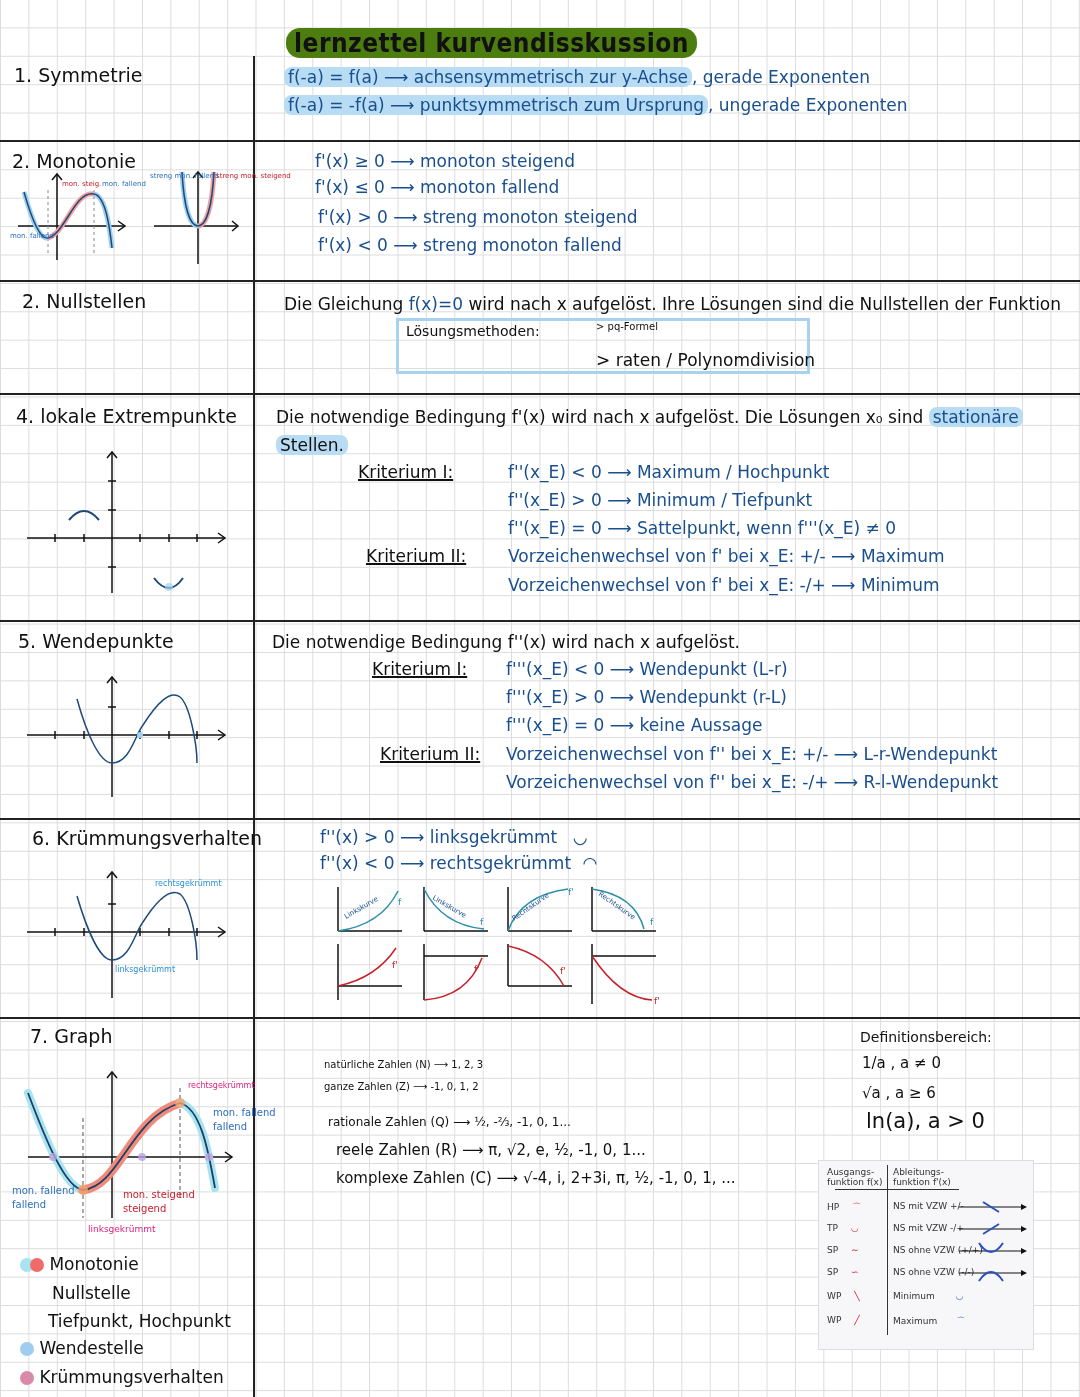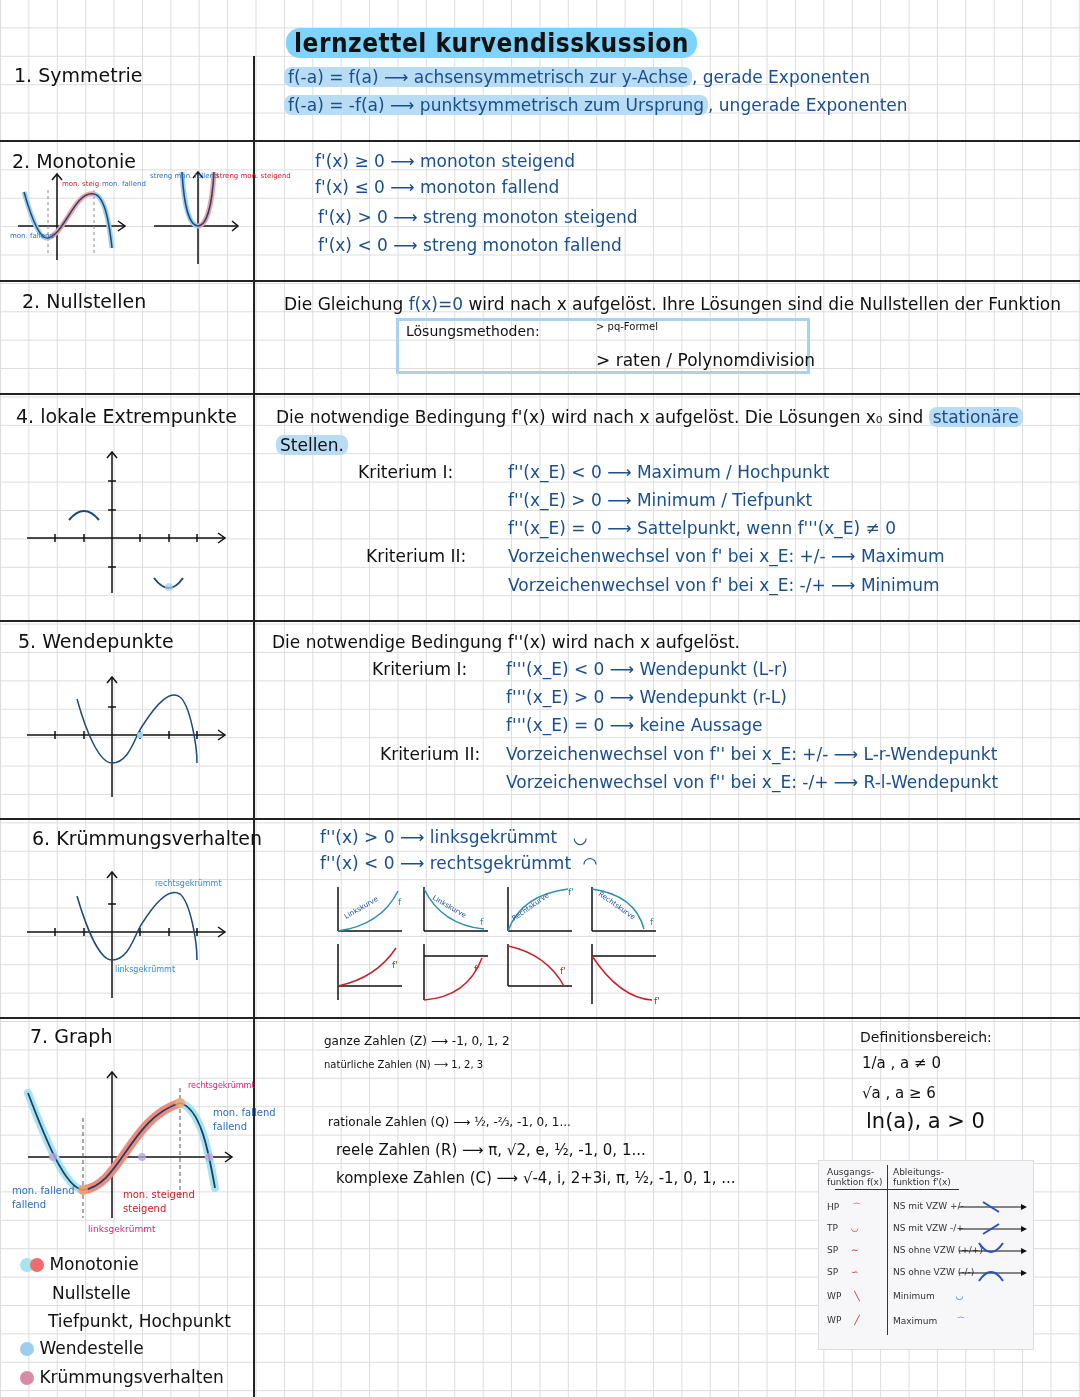--- a/index.html
+++ b/index.html
@@ -3,26 +3,26 @@
 <meta charset="utf-8">
 <style>
   html,body{margin:0;padding:0;}
   body{width:1080px;height:1397px;position:relative;overflow:hidden;background:#fff;
     font-family:"DejaVu Sans",sans-serif;color:#111;
     background-image:linear-gradient(#dcdcdc 1px,transparent 1px),linear-gradient(90deg,#dcdcdc 1px,transparent 1px);
     background-size:28.4px 28.4px;background-position:0 -1px;}
   .hline{position:absolute;left:0;width:1080px;height:2px;background:#222;}
   .vline{position:absolute;left:253px;width:2px;background:#222;}
   .title{position:absolute;left:286px;top:28px;font-size:26px;font-weight:bold;letter-spacing:0.5px;
-    background:#7dd3fc;border-radius:14px;padding:0 8px;line-height:30px;color:#111;font-family:"DejaVu Sans Condensed","DejaVu Sans",sans-serif;}
+    background:#4d7c0f;border-radius:14px;padding:0 8px;line-height:30px;color:#111;font-family:"DejaVu Sans Condensed","DejaVu Sans",sans-serif;}
   .sec-title{position:absolute;font-size:19px;color:#111;}
   .blue{color:#1a4f8e;}
   .line{position:absolute;font-size:17px;white-space:nowrap;line-height:22px;}
   .hl{background:#b8dcf3;border-radius:8px;padding:0 4px;}
-  .ul{text-decoration-thickness:2px;}
+  .ul{text-decoration:underline;text-decoration-thickness:2px;}
   .box{position:absolute;left:396px;top:318px;width:408px;height:50px;border:3px solid #a8d2ef;}
   svg{position:absolute;overflow:visible;}
   .legend-dot{display:inline-block;width:14px;height:14px;border-radius:50%;vertical-align:middle;}
   .table-img{position:absolute;left:818px;top:1160px;width:214px;height:188px;background:#f7f7f9;border:1px solid #ddd;font-size:9px;color:#333;}
   .table-img .r{position:absolute;left:8px;white-space:nowrap;}
 </style>
 </head>
 <body>
 
 <div class="title">lernzettel kurvendisskussion</div>
@@ -259,21 +259,21 @@
 <div class="line" style="left:20px;top:1337px">
   <span class="legend-dot" style="background:#9fcdef"></span>
   <span>Wendestelle</span>
 </div>
 <div class="line" style="left:20px;top:1366px">
   <span class="legend-dot" style="background:#d98aa8"></span>
   <span>Krümmungsverhalten</span>
 </div>
 
 <div class="line" style="left:324px;top:1054px;font-size:10px"><span>natürliche Zahlen (N)</span> ⟶ <span>1, 2, 3</span></div>
-<div class="line" style="left:324px;top:1030px;font-size:12px"><span>ganze Zahlen (Z)</span> ⟶ <span>-1, 0, 1, 2</span></div>
+<div class="line" style="left:324px;top:1076px;font-size:10px"><span>ganze Zahlen (Z)</span> ⟶ <span>-1, 0, 1, 2</span></div>
 <div class="line" style="left:328px;top:1111px;font-size:12px"><span>rationale Zahlen (Q)</span> ⟶ <span>½, -⅔, -1, 0, 1...</span></div>
 <div class="line" style="left:336px;top:1139px;font-size:15px"><span>reele Zahlen (R)</span> ⟶ <span>π, √2, e, ½, -1, 0, 1...</span></div>
 <div class="line" style="left:336px;top:1167px;font-size:15px"><span>komplexe Zahlen (C)</span> ⟶ <span>√-4, i, 2+3i, π, ½, -1, 0, 1, ...</span></div>
 
 <div class="line" style="left:860px;top:1026px;font-size:14px">Definitionsbereich:</div>
 <div class="line" style="left:862px;top:1052px;font-size:15px">1/a , a ≠ 0</div>
 <div class="line" style="left:862px;top:1082px;font-size:15px">√a , a ≥ 6</div>
 <div class="line" style="left:866px;top:1110px;font-size:21px">ln(a), a &gt; 0</div>
 
 <div class="table-img">

